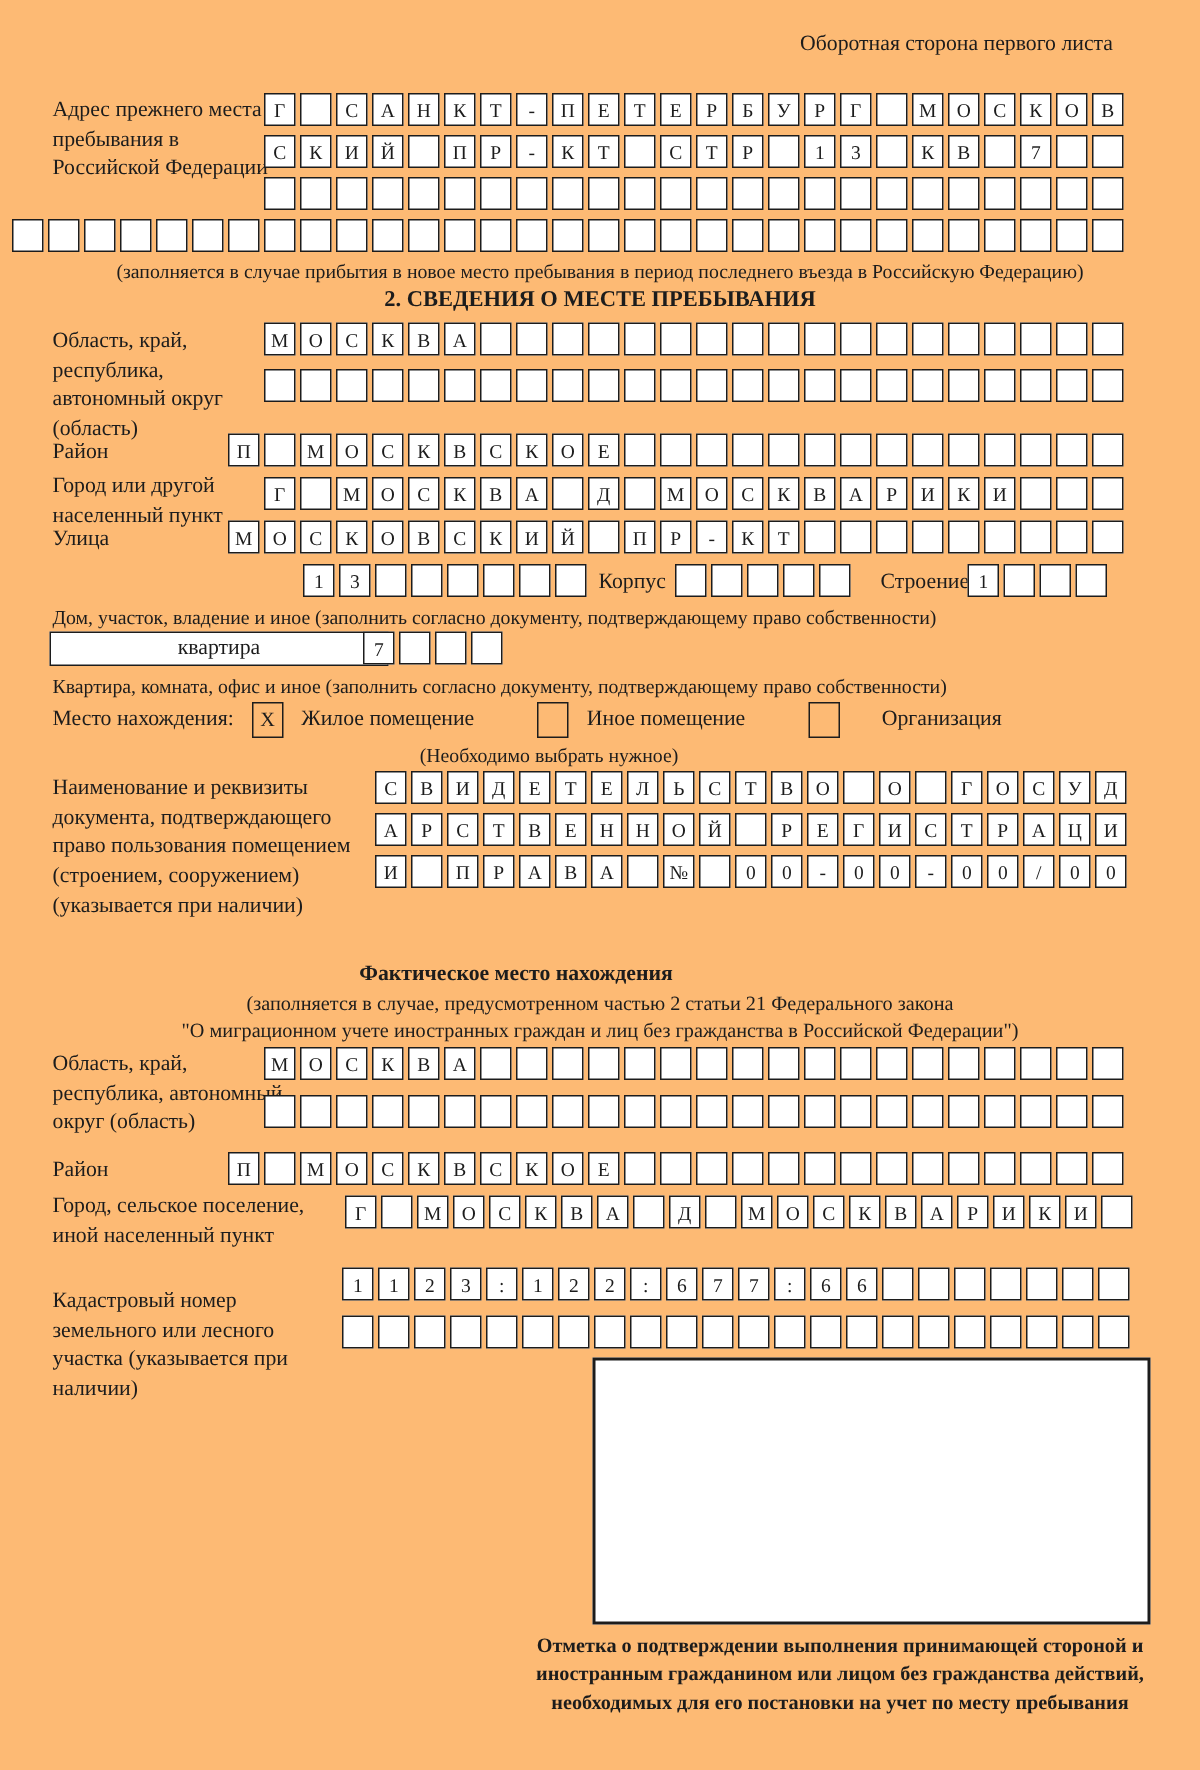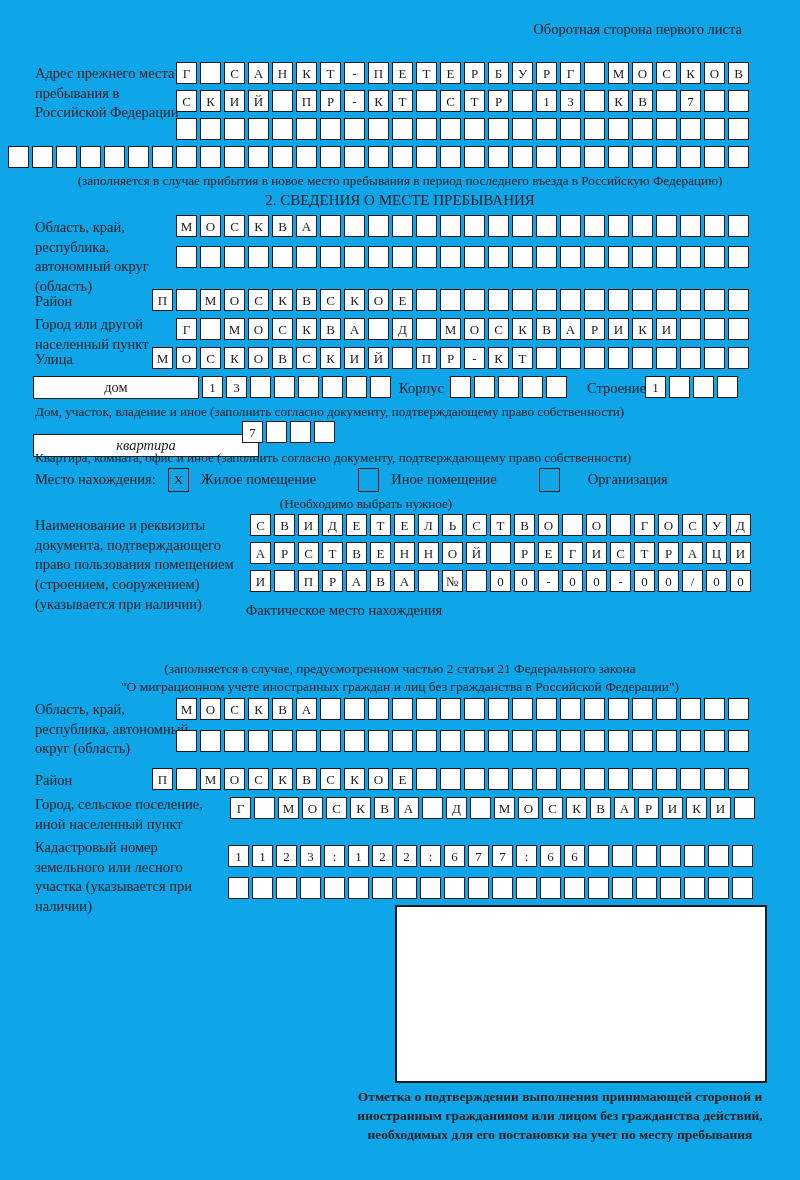--- a/index.html
+++ b/index.html
@@ -1,23 +1,23 @@
 <!DOCTYPE html>
 <html lang="ru"><head>
 <meta charset="utf-8">
 <style>
   html,body{margin:0;padding:0;background:#fff;}
   .page{
-    position:relative;width:800px;height:1180px;background:#0ea5e9;
+    position:relative;width:800px;height:1180px;background:#fdba74;
     font-family:"Liberation Serif", serif;color:#1c1c1c;overflow:hidden;
   }
   .abs{position:absolute;}
   .label{font-size:14.5px;line-height:1.36;}
   .caption{font-size:13.2px;line-height:1.3;}
-  .title{font-weight:normal;font-size:15px;}
+  .title{font-weight:bold;font-size:15px;}
   .center{text-align:center;}
   .cellrow{position:absolute;display:flex;gap:3px;}
   .cell{
     flex:0 0 21px;width:21px;height:22px;box-sizing:border-box;
     border:1.5px solid #1c1c1c;display:flex;align-items:center;justify-content:center;
     font-size:13px;line-height:1;background:#fff;
   }
   .boxfield{
     position:absolute;box-sizing:border-box;border:1.5px solid #1c1c1c;
     display:flex;align-items:center;justify-content:center;font-size:14.5px;background:#fff;
@@ -286,21 +286,20 @@
       <span class="cell"></span>
       <span class="cell"></span>
       <span class="cell"></span>
       <span class="cell"></span>
       <span class="cell"></span>
       <span class="cell"></span>
       <span class="cell"></span>
       <span class="cell"></span>
     </div>
 
-  <div class="boxfield" style="left:33px;top:376px;width:166px;height:23px;">дом</div>
   <div class="cellrow" style="left:202px;top:376px;">
       <span class="cell">1</span>
       <span class="cell">3</span>
       <span class="cell"></span>
       <span class="cell"></span>
       <span class="cell"></span>
       <span class="cell"></span>
       <span class="cell"></span>
       <span class="cell"></span>
     </div>
@@ -314,21 +313,21 @@
     </div>
   <div class="abs label" style="left:587px;top:379px;">Строение</div>
   <div class="cellrow" style="left:645px;top:376px;">
       <span class="cell">1</span>
       <span class="cell"></span>
       <span class="cell"></span>
       <span class="cell"></span>
     </div>
   <div class="abs caption" style="left:35px;top:403px;width:740px;">Дом, участок, владение и иное (заполнить согласно документу, подтверждающему право собственности)</div>
 
-  <div class="boxfield" style="left:33px;top:434px;width:226px;height:23px;font-style:italic;">квартира</div>
+  <div class="boxfield" style="left:33px;top:421px;width:226px;height:23px;">квартира</div>
   <div class="cellrow" style="left:242px;top:421px;">
       <span class="cell">7</span>
       <span class="cell"></span>
       <span class="cell"></span>
       <span class="cell"></span>
     </div>
   <div class="abs caption" style="left:35px;top:449px;width:740px;">Квартира, комната, офис и иное (заполнить согласно документу, подтверждающему право собственности)</div>
 
   <div class="placerow" style="left:35px;top:467px;height:26px;">
     <span class="label" style="margin-right:12px;">Место нахождения:</span>
@@ -405,21 +404,21 @@
       <span class="cell">0</span>
       <span class="cell">0</span>
       <span class="cell">-</span>
       <span class="cell">0</span>
       <span class="cell">0</span>
       <span class="cell">/</span>
       <span class="cell">0</span>
       <span class="cell">0</span>
     </div>
 
-  <div class="abs title center" style="left:0;top:602px;width:688px;font-size:14.5px;">Фактическое место нахождения</div>
+  <div class="abs title center" style="left:0;top:641px;width:688px;font-size:14.5px;">Фактическое место нахождения</div>
   <div class="abs caption center" style="left:0;top:660px;width:800px;font-size:13.5px;">(заполняется в случае, предусмотренном частью 2 статьи 21 Федерального закона</div>
   <div class="abs caption center" style="left:0;top:678px;width:800px;font-size:13.5px;">"О миграционном учете иностранных граждан и лиц без гражданства в Российской Федерации")</div>
 
   <div class="abs label" style="left:35px;top:700px;width:160px;">Область, край, республика, автономный округ (область)</div>
   <div class="cellrow" style="left:176px;top:698px;">
       <span class="cell">М</span>
       <span class="cell">О</span>
       <span class="cell">С</span>
       <span class="cell">К</span>
       <span class="cell">В</span>
@@ -518,21 +517,21 @@
       <span class="cell">К</span>
       <span class="cell">В</span>
       <span class="cell">А</span>
       <span class="cell">Р</span>
       <span class="cell">И</span>
       <span class="cell">К</span>
       <span class="cell">И</span>
       <span class="cell"></span>
     </div>
 
-  <div class="abs label" style="left:35px;top:838px;width:195px;">Кадастровый номер земельного или лесного участка (указывается при наличии)</div>
+  <div class="abs label" style="left:35px;top:858px;width:195px;">Кадастровый номер земельного или лесного участка (указывается при наличии)</div>
   <div class="cellrow" style="left:228px;top:845px;">
       <span class="cell">1</span>
       <span class="cell">1</span>
       <span class="cell">2</span>
       <span class="cell">3</span>
       <span class="cell">:</span>
       <span class="cell">1</span>
       <span class="cell">2</span>
       <span class="cell">2</span>
       <span class="cell">:</span>

